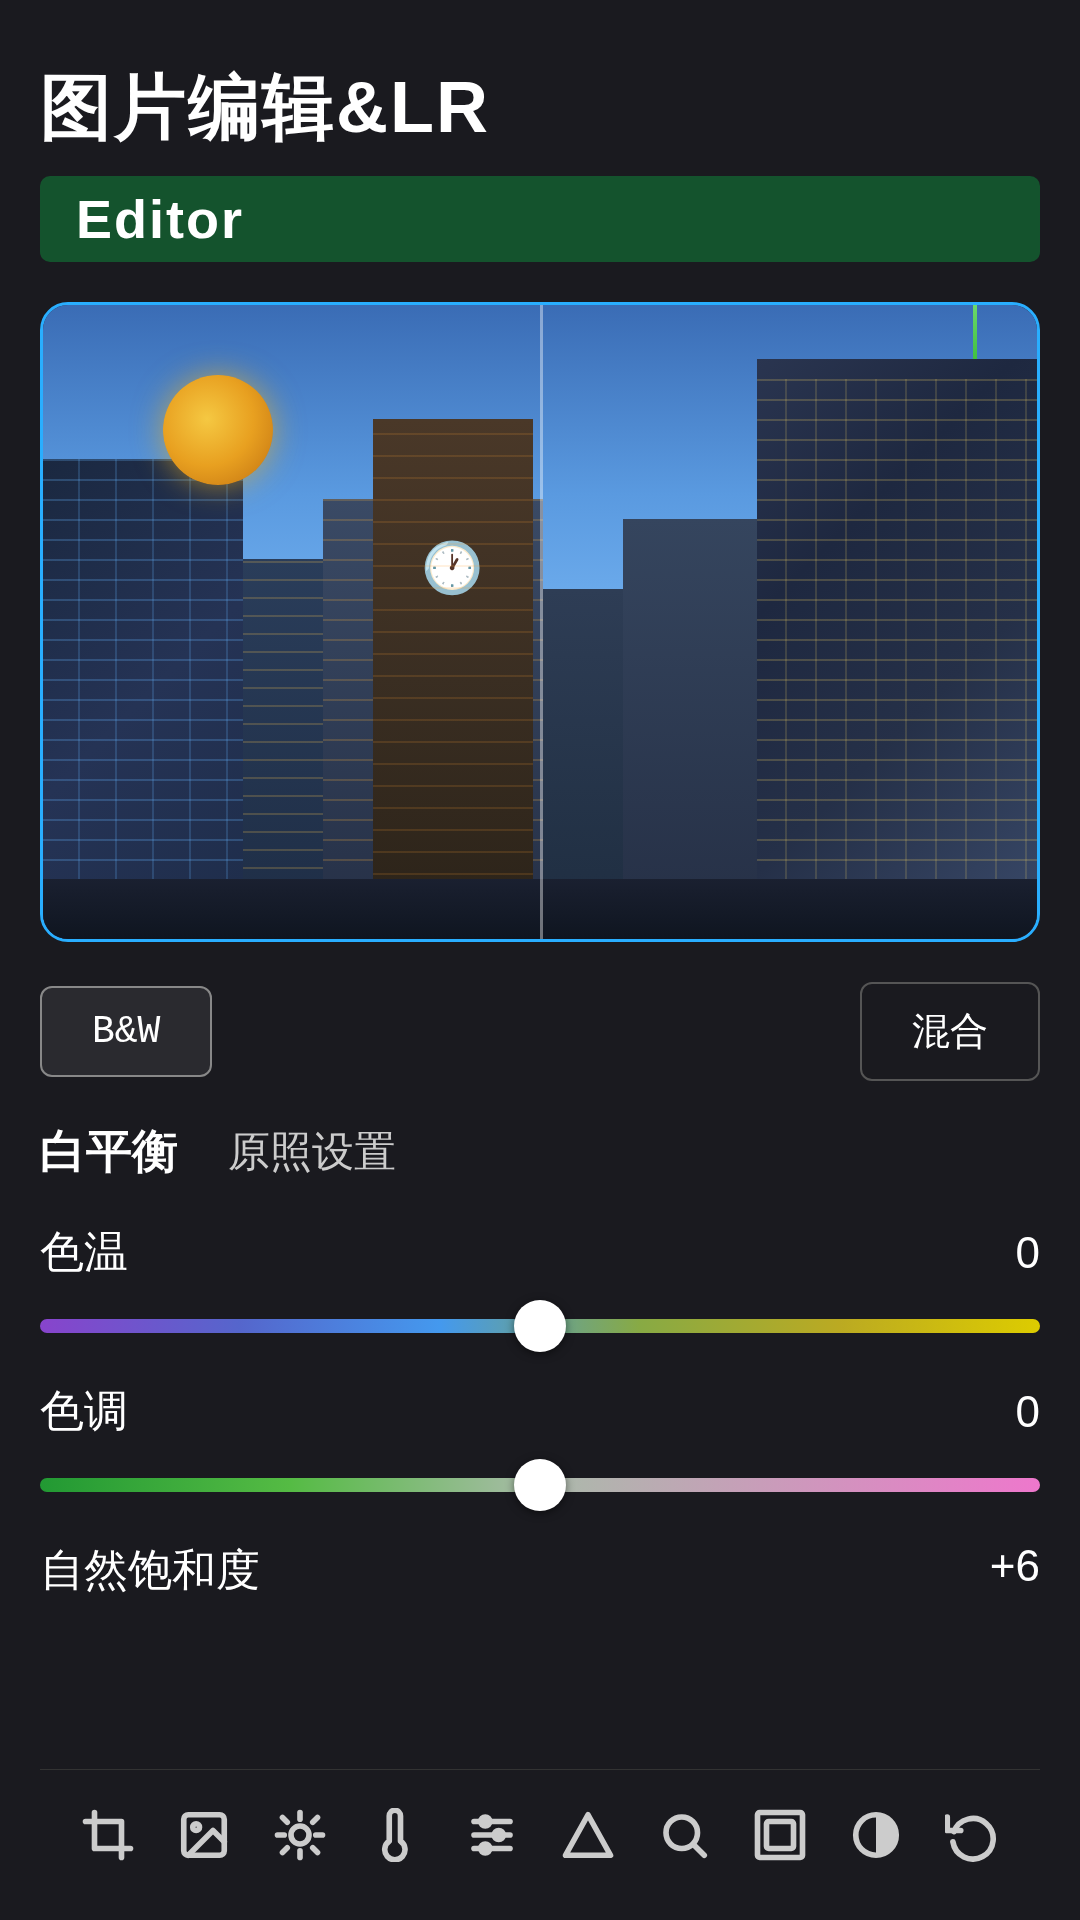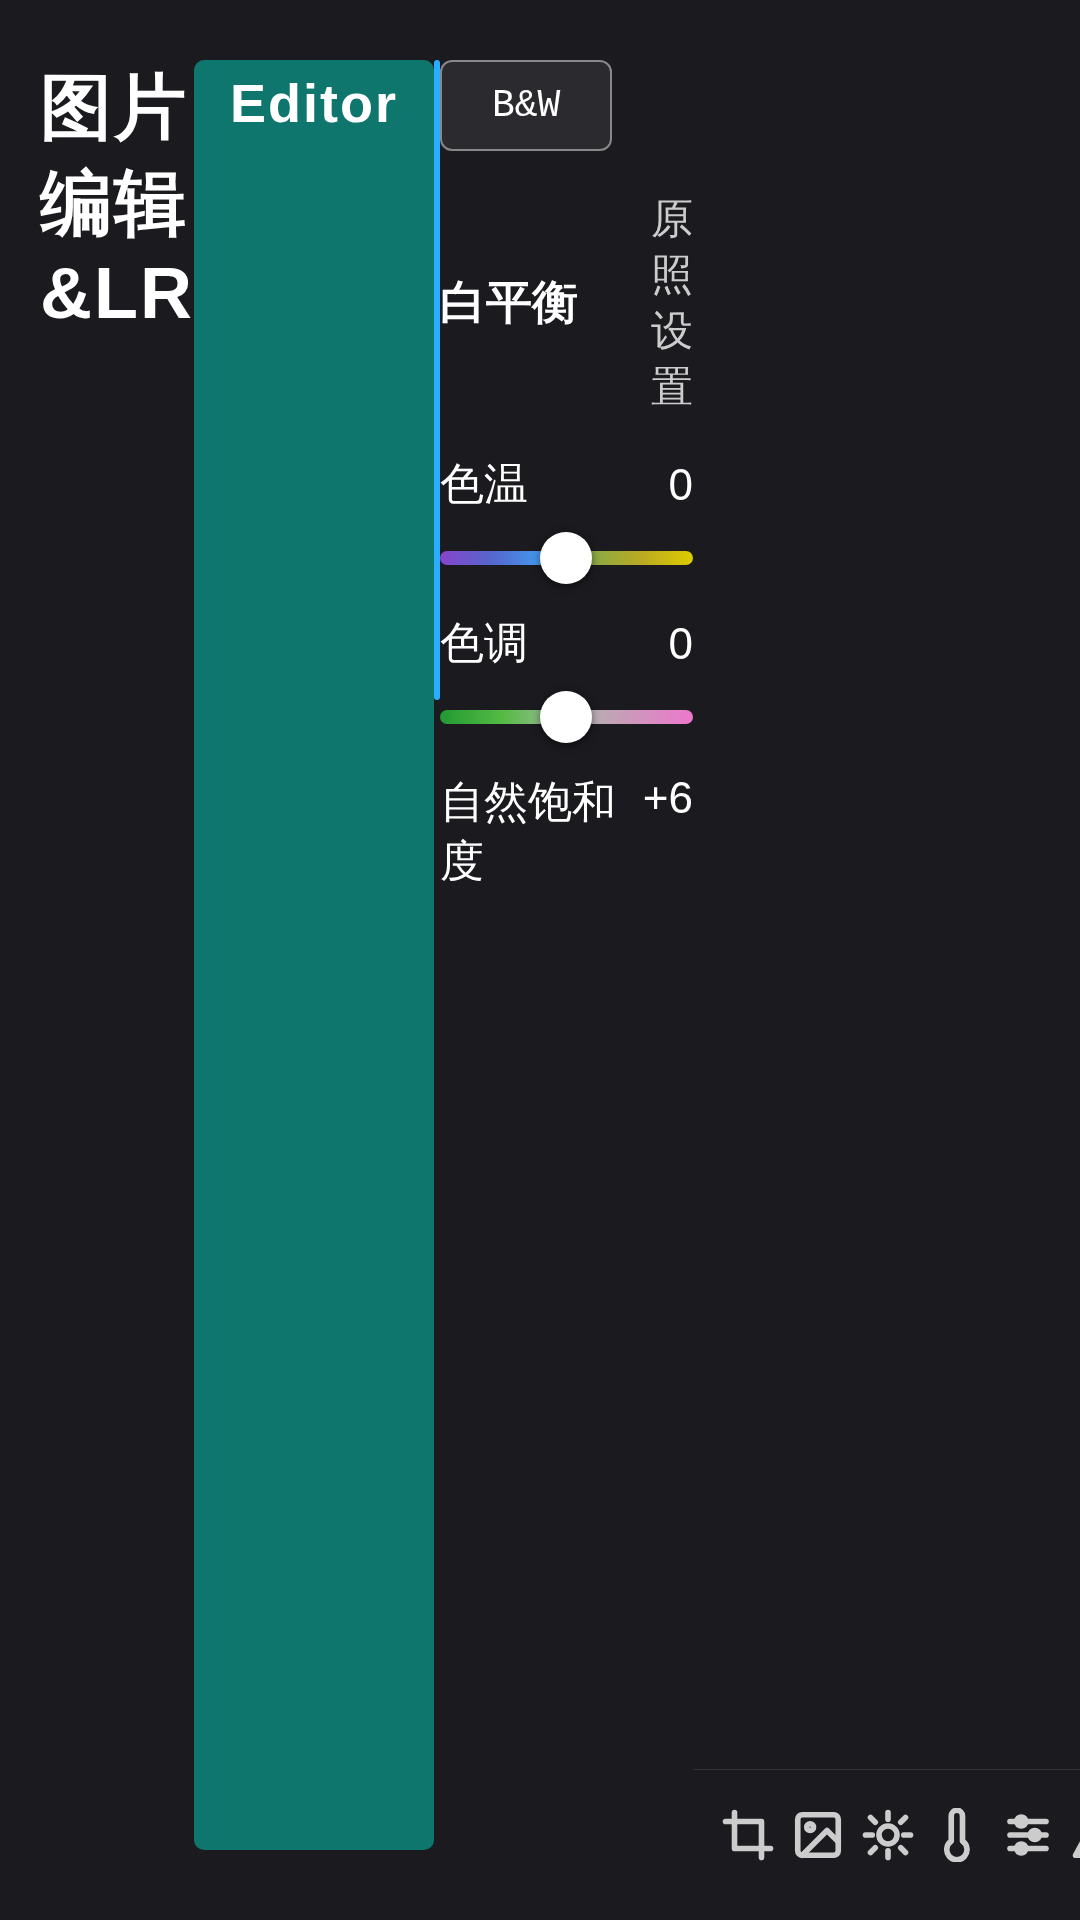--- a/index.html
+++ b/index.html
@@ -12,34 +12,34 @@
       width: 1080px;
       min-height: 1920px;
       overflow-x: hidden;
     }
 
     .app-container {
       width: 1080px;
       min-height: 1920px;
       background: #1a1a1f;
       display: flex;
-      flex-direction: row;
+      flex-direction: column;
       padding: 60px 40px 30px;
     }
 
     .app-title {
       font-size: 72px;
       font-weight: 700;
       color: #ffffff;
       margin-bottom: 20px;
       letter-spacing: 2px;
     }
 
     .editor-badge {
-      background: #0f766e;
+      background: #14532d;
       color: #ffffff;
       font-size: 54px;
       font-weight: 600;
       padding: 12px 36px;
       border-radius: 10px;
       display: inline-block;
       margin-bottom: 40px;
       letter-spacing: 2px;
     }
 
@@ -331,21 +331,21 @@
     .wb-label {
       font-size: 46px;
       font-weight: 600;
       color: #ffffff;
       min-width: 160px;
     }
 
     .wb-value {
       font-size: 42px;
       color: #cccccc;
-      margin-left: 51px;
+      margin-left: 28px;
     }
 
     
     .slider-row {
       margin-bottom: 30px;
     }
 
     .slider-header {
       display: flex;
       justify-content: space-between;
@@ -474,20 +474,21 @@
       <div class="ground"></div>
       <div class="image-divider"></div>
     </div>
   </div>
 
   <div class="controls-section">
 
     <div class="toolbar-row">
       <button class="toolbar-btn active">B&amp;W</button>
       <div class="toolbar-spacer"></div>
+      <button class="toolbar-btn">混合</button>
     </div>
 
     <div class="wb-row">
       <span class="wb-label">白平衡</span>
       <span class="wb-value">原照设置</span>
     </div>
 
     <div class="slider-row">
       <div class="slider-header">
         <span class="slider-label">色温</span>

